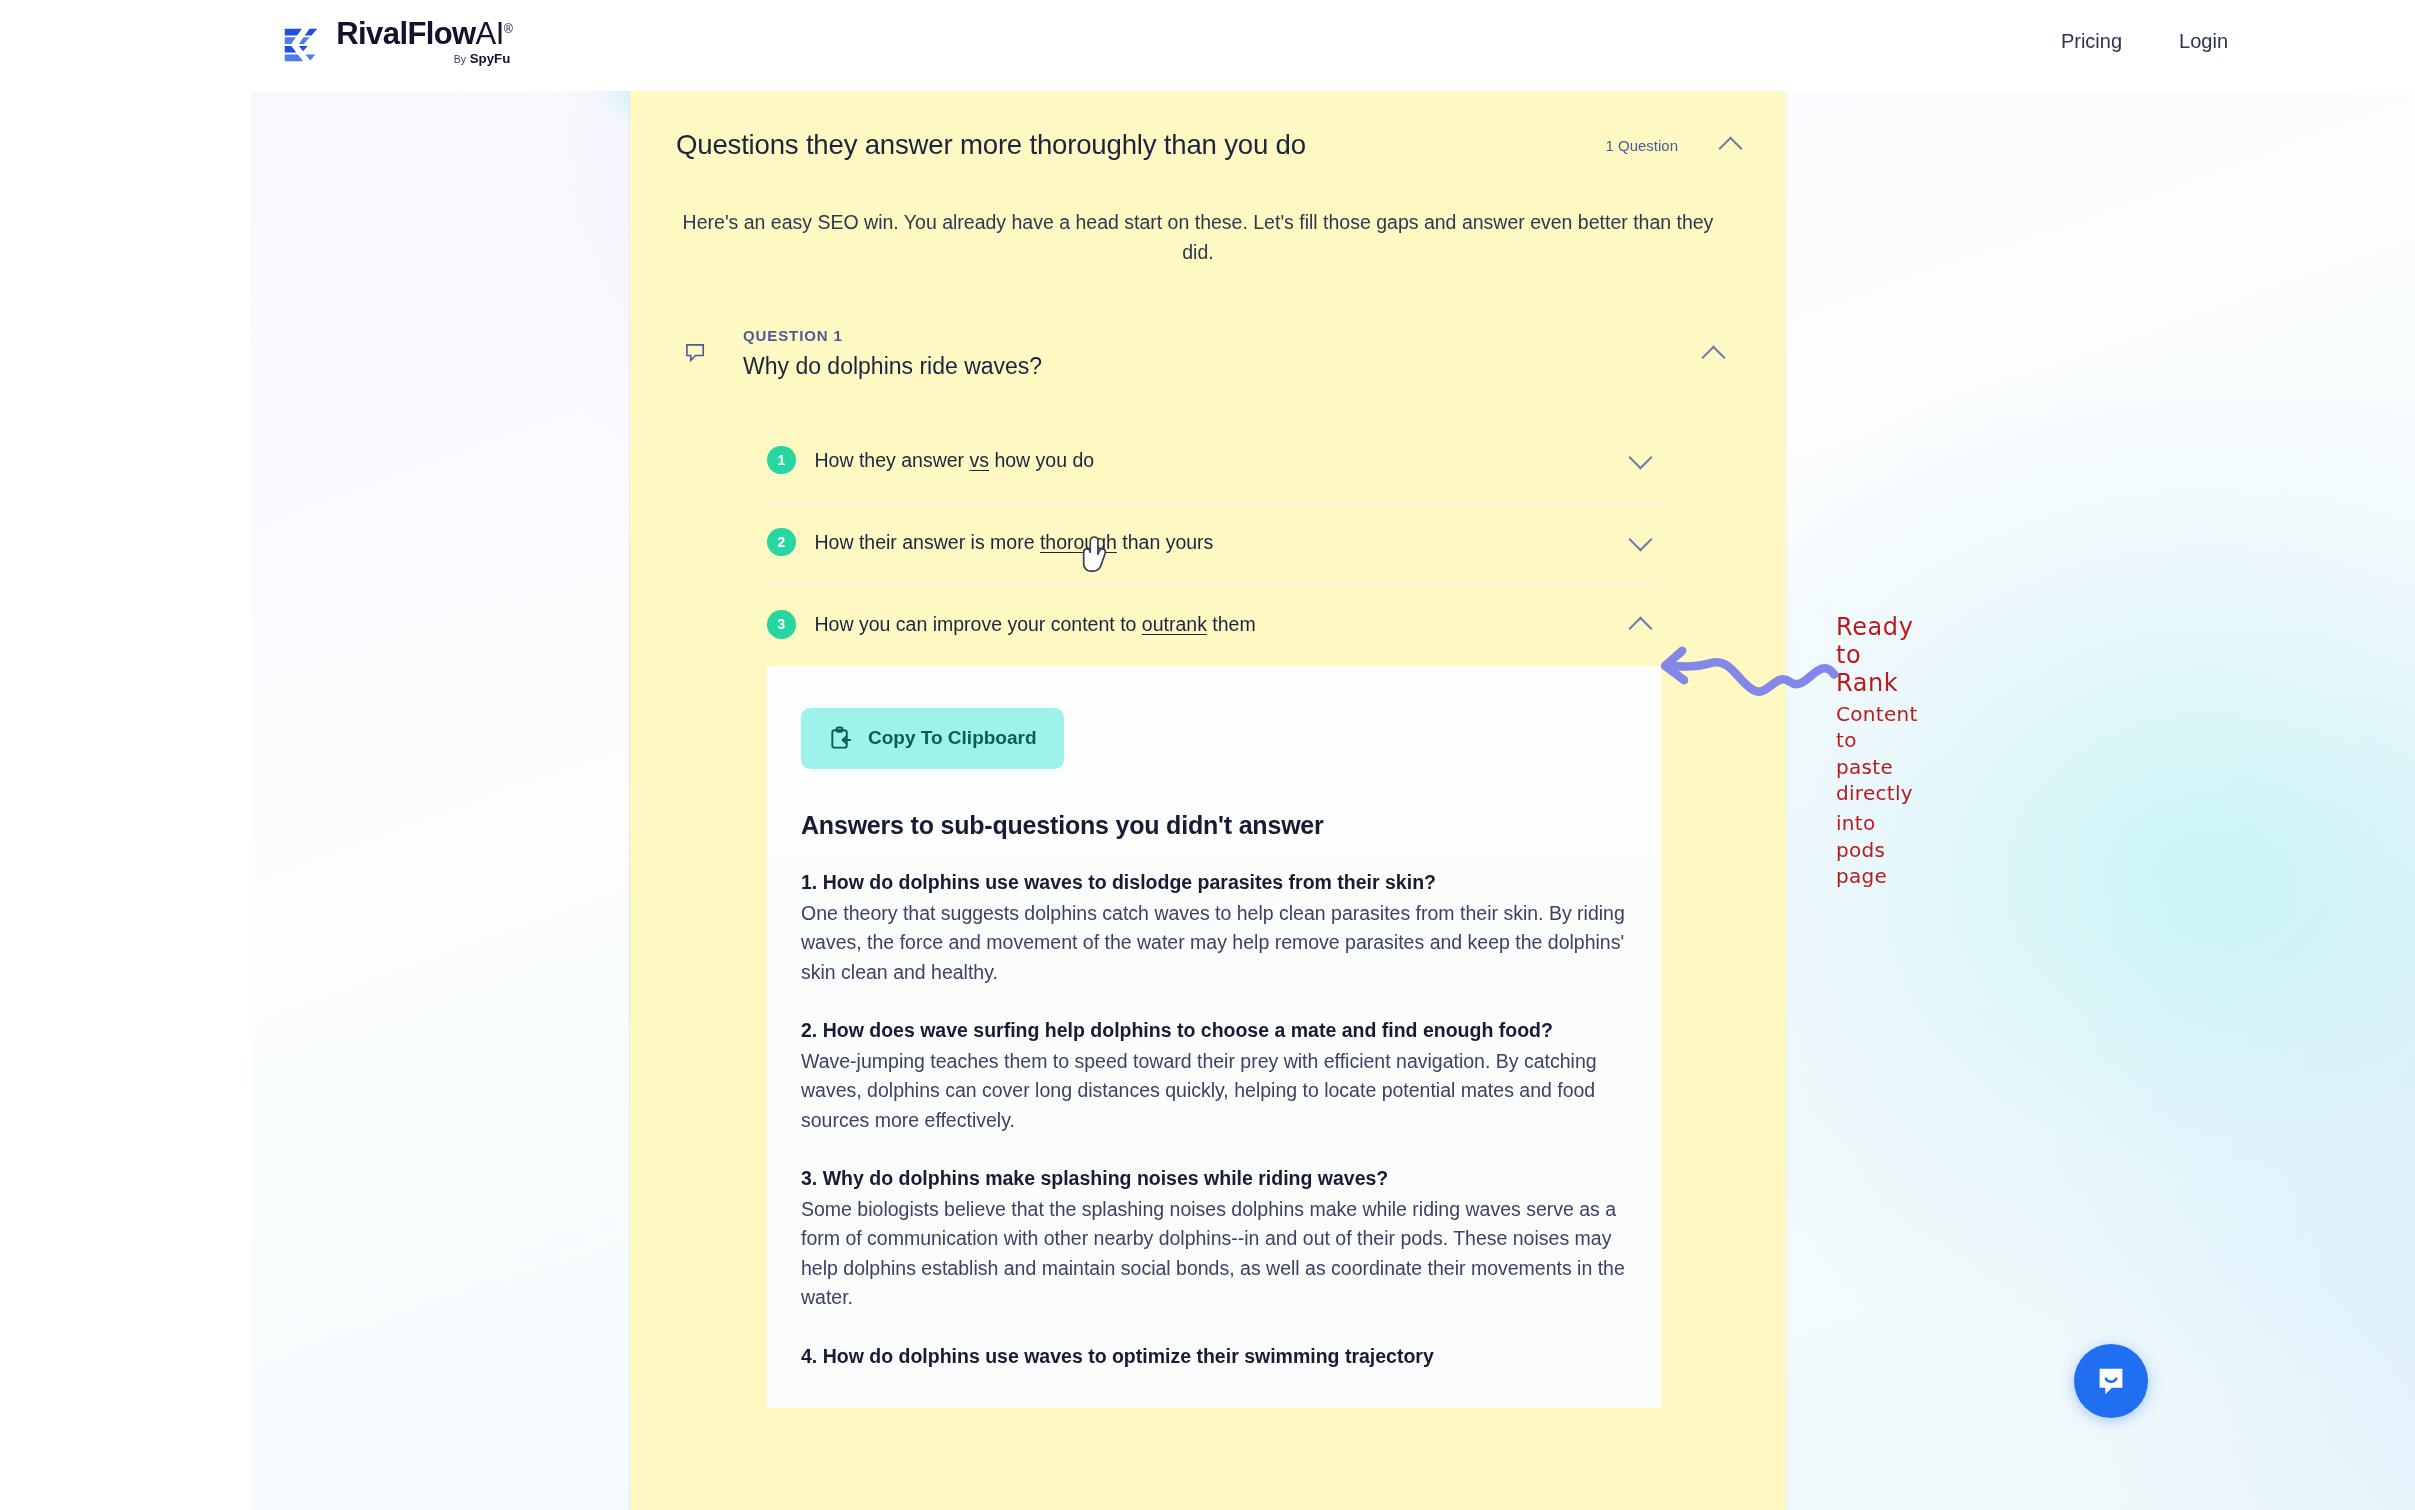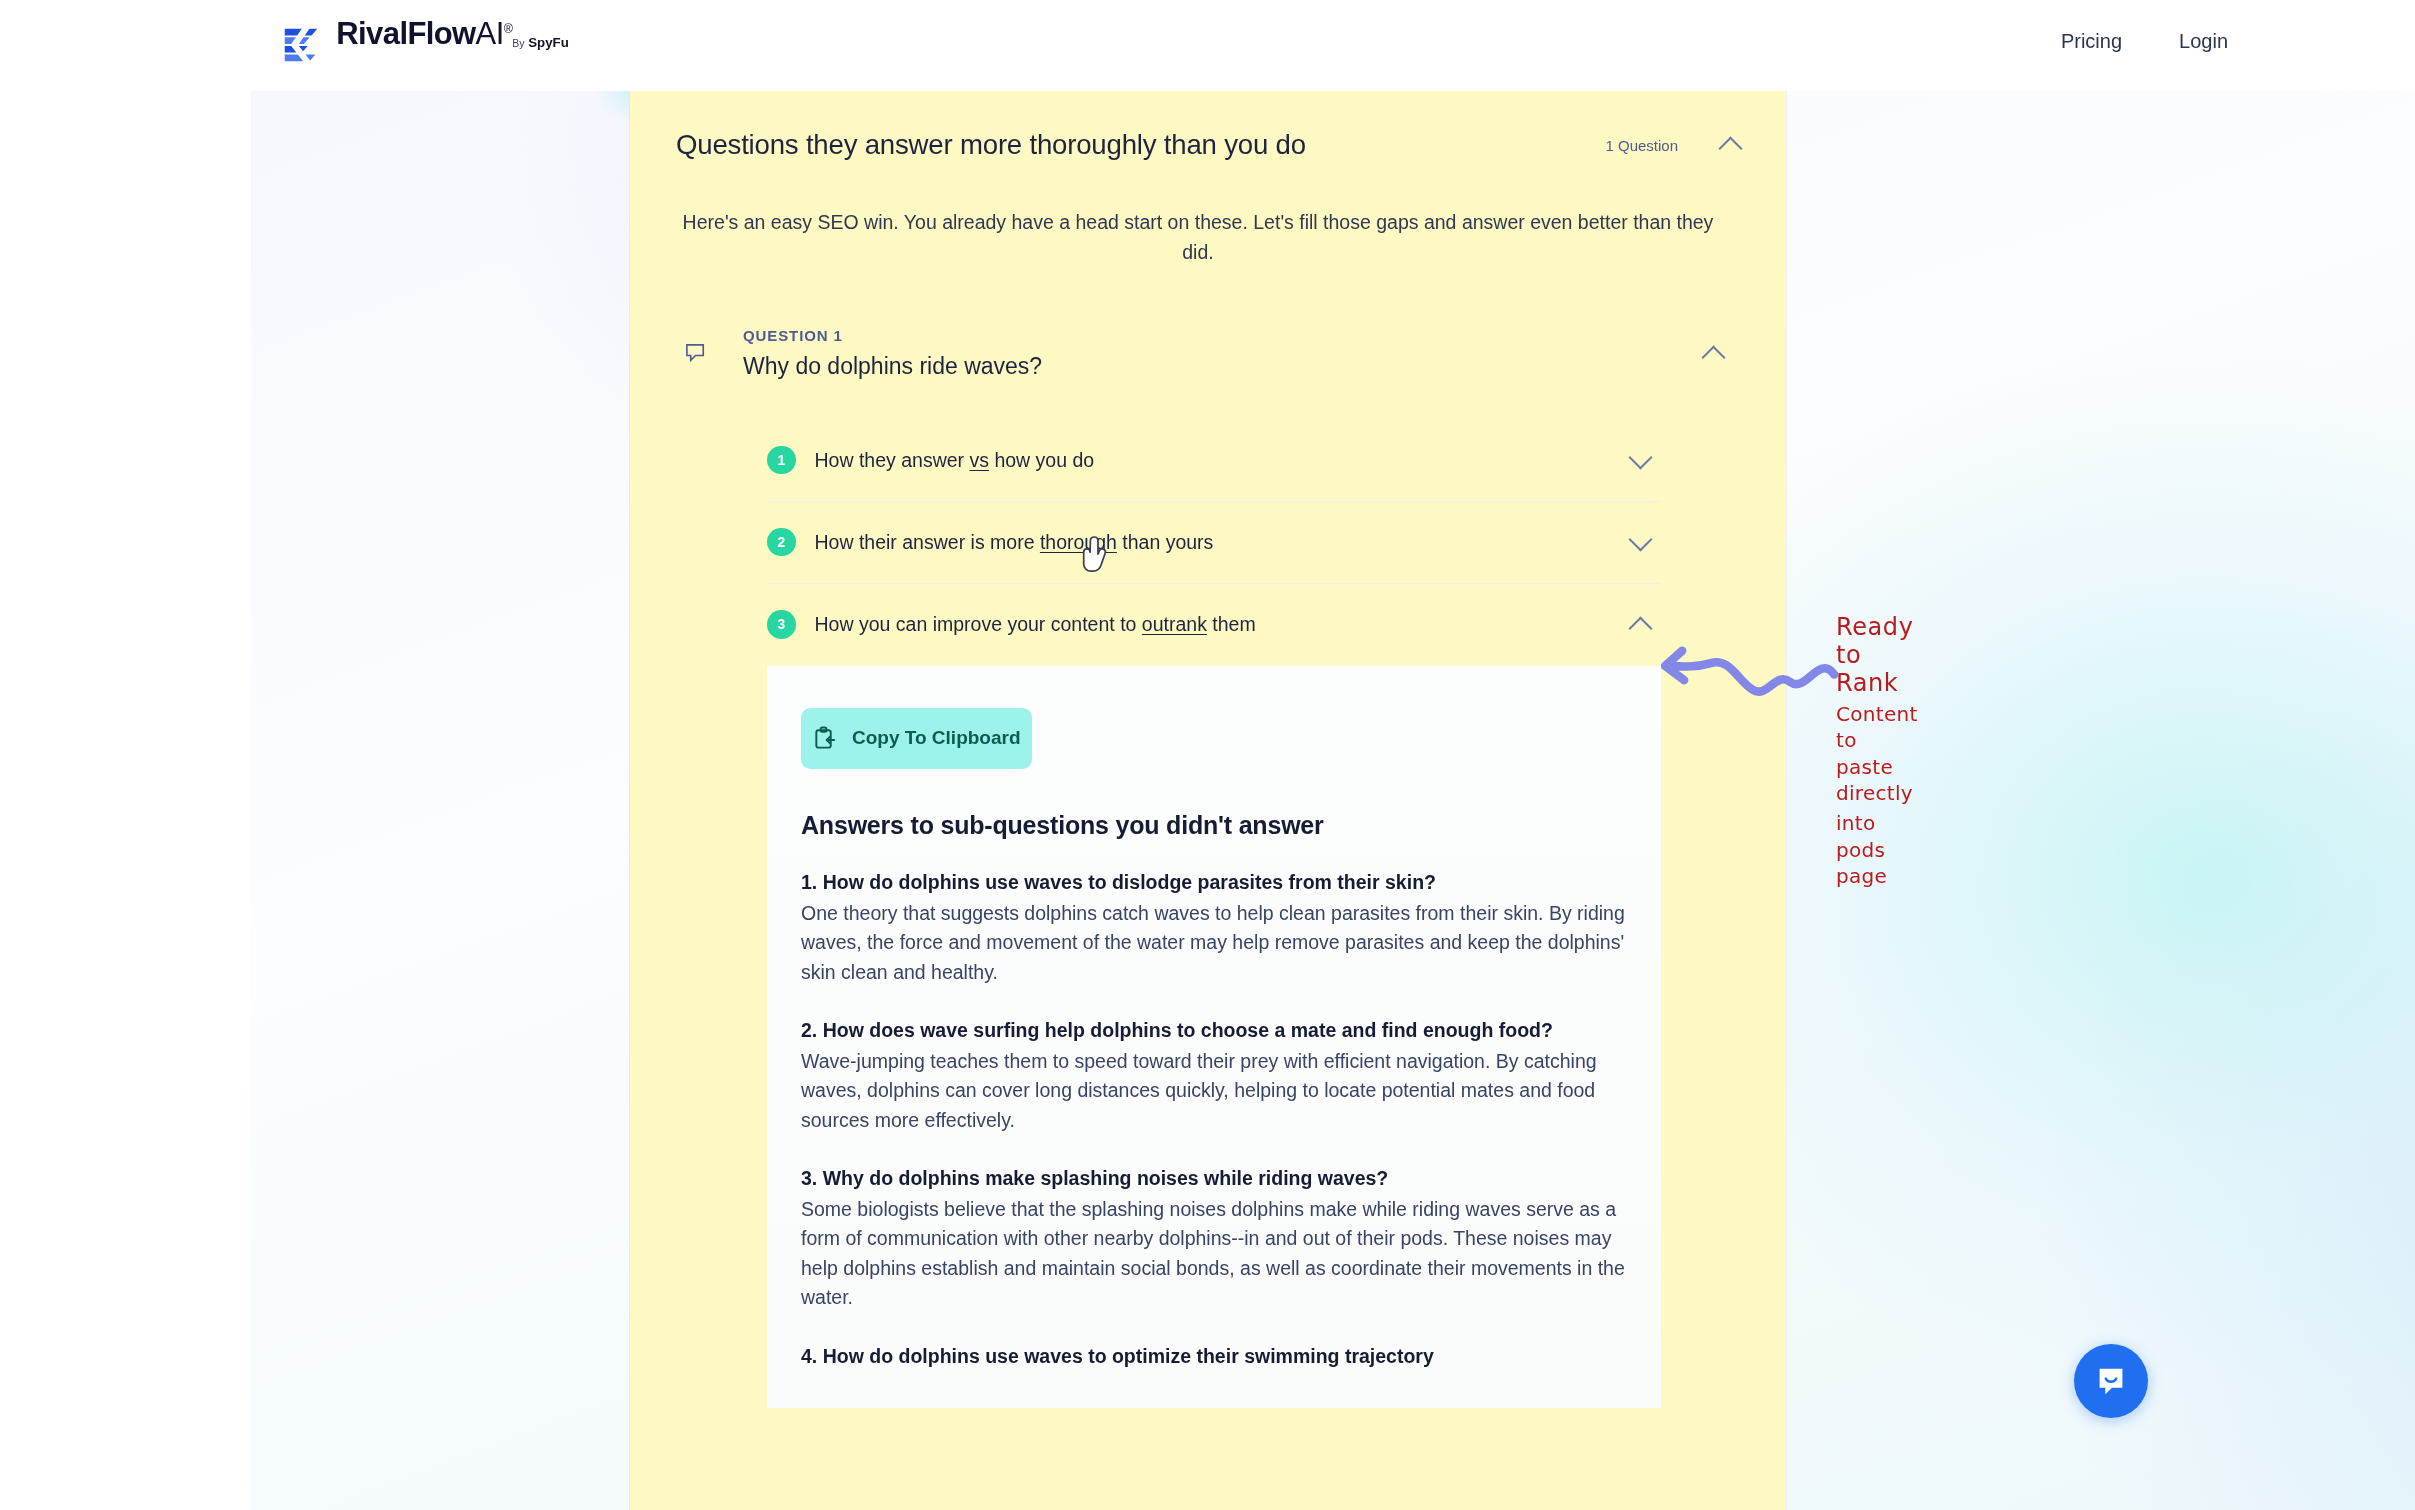--- a/index.html
+++ b/index.html
@@ -44,21 +44,21 @@
     position: absolute; left: 0; top: 0;
     width: 2416px; height: 91px;
     background: #ffffff;
     z-index: 20;
   }
   .logo-wrap {
     position: absolute; left: 279px; top: 18px;
     display: flex; align-items: flex-start; gap: 13.3px;
   }
   .logo-mark { width: 44px; height: 44px; margin-top: 3.8px; }
-  .logo-text-col { display: flex; flex-direction: row; align-items: flex-end; }
+  .logo-text-col { display: flex; flex-direction: column; align-items: flex-end; }
   .logo-word { font-size: 31px; font-weight: 700; letter-spacing: -0.6px; line-height: 1.02; white-space: nowrap; }
   .logo-word .lw-dark { color: #10132b; }
   .logo-word .lw-ai { color: #10132b; font-weight: 500; }
   .logo-word .lw-reg { font-size: 12.4px; vertical-align: super; color: #10132b; font-weight: 500; }
   .logo-sub { font-size: 13.3px; font-weight: 700; color: #10132b; line-height: 1; margin-top: 1.9px; margin-right: 1.9px; }
   .logo-sub .lw-by { font-size: 10.5px; font-weight: 500; color: #3c4260; }
 
   .nav {
     position: absolute; right: 188px; top: 30px;
     display: flex; gap: 57px; align-items: center;
@@ -138,21 +138,21 @@
   .panel {
     margin-left: 91px; width: 894px;
     background: linear-gradient(180deg, #fcfdfd 0%, #fafbfb 100%);
     padding: 42px 0 38px 0;
   }
   .copy-btn {
     margin-left: 0;
     display: inline-flex; align-items: center; gap: 15px;
     background: #9df3ec; color: #0d5d4e;
     border: none; border-radius: 9.5px;
-    padding: 18px 11px;
+    padding: 18px 27px;
     font-size: 19px; font-weight: 700;
     font-family: "Liberation Sans", sans-serif;
     cursor: pointer;
   }
   .clip-ico { width: 25px; height: 25px; display:block; }
 
   .panel-h2 {
     margin-top: 42px;
     font-size: 25px; font-weight: 700; color: #151c33; letter-spacing: -0.2px;
   }

